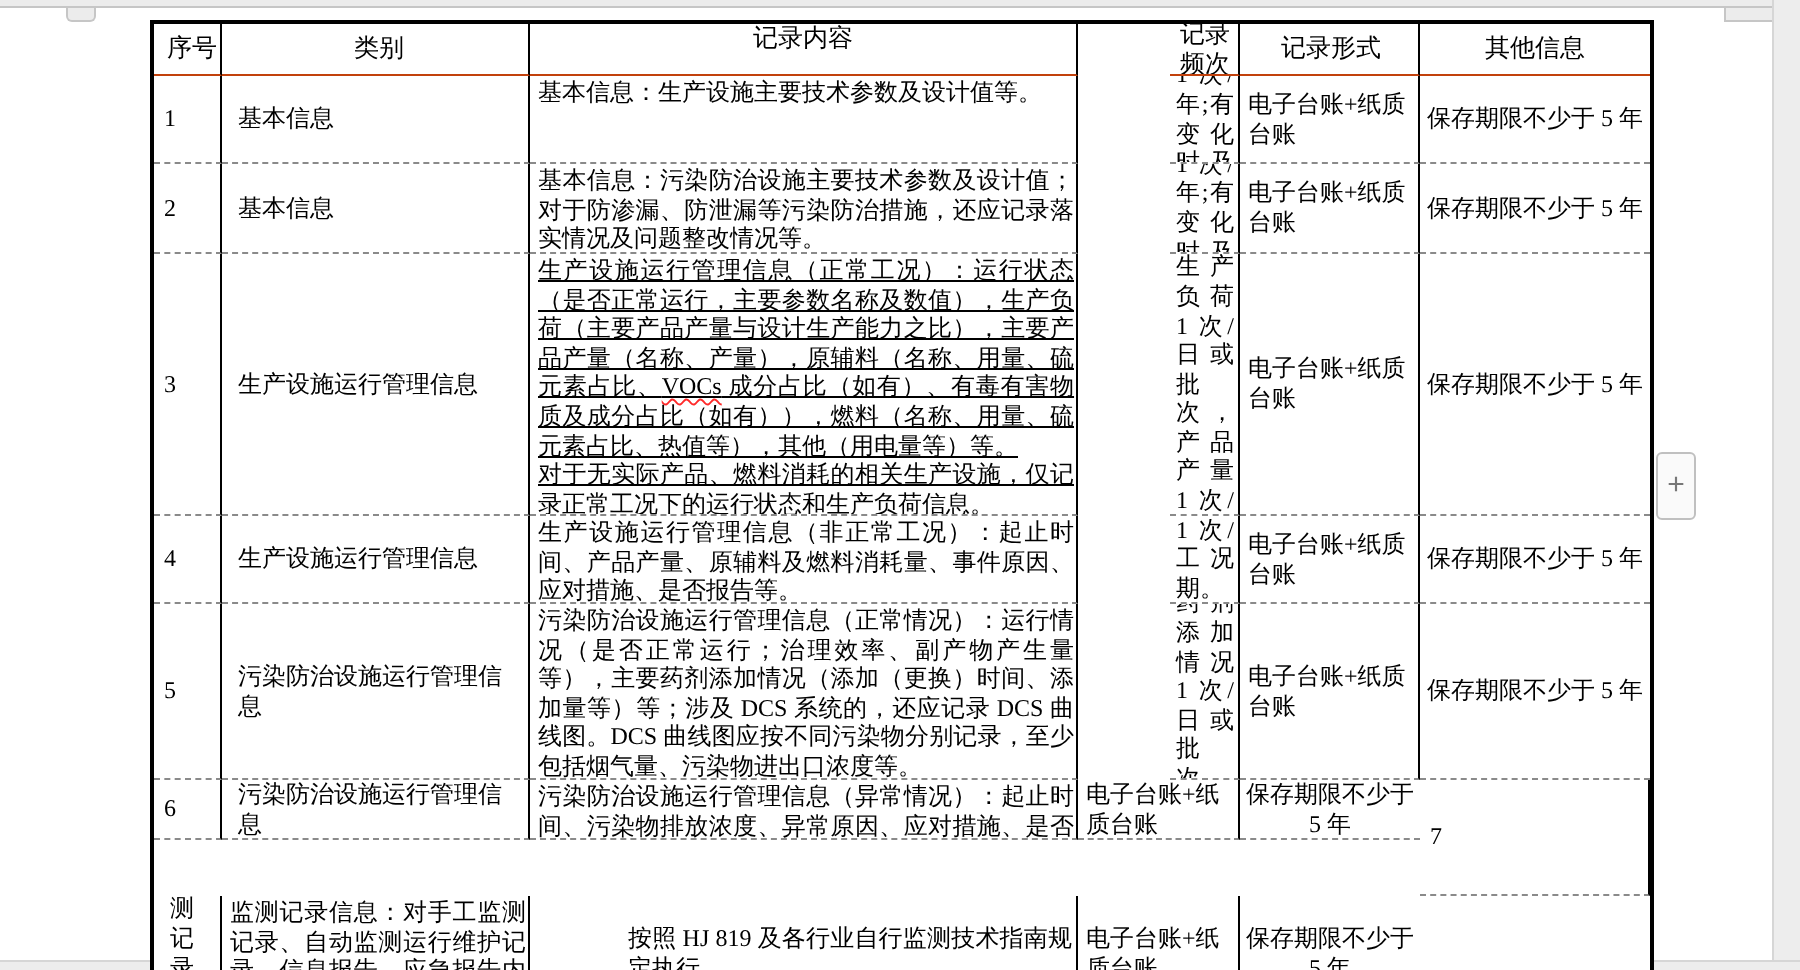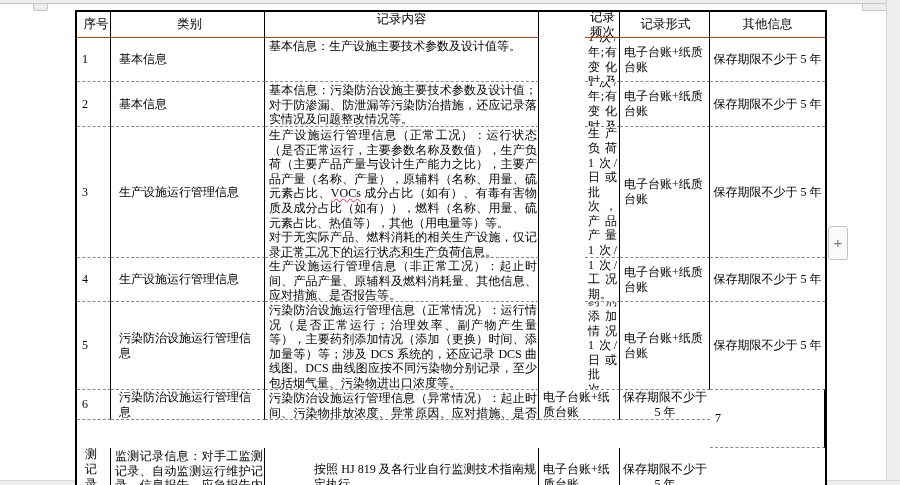--- a/index.html
+++ b/index.html
@@ -70,28 +70,28 @@
       <div class="cell c-form" style="height: 44px;">电子台账+纸质台账</div>
       <div class="cell c-other" style="height: 44px;">保存期限不少于 5 年</div>
       <div class="cell c-no" style="height: 45px;">2</div>
       <div class="cell c-cat" style="height: 45px;">基本信息</div>
       <div class="cell c-content" style="height: 45px;">基本信息：污染防治设施主要技术参数及设计值；对于防渗漏、防泄漏等污染防治措施，还应记录落实情况及问题整改情况等。</div>
       <div class="cell c-freq" style="height: 45px;">无变化时 1 次/年;有变化时及时记录。</div>
       <div class="cell c-form" style="height: 45px;">电子台账+纸质台账</div>
       <div class="cell c-other" style="height: 45px;">保存期限不少于 5 年</div>
       <div class="cell c-no" style="height: 131px;">3</div>
       <div class="cell c-cat" style="height: 131px;">生产设施运行管理信息</div>
-      <div class="cell c-content" style="height: 131px;">生产设施运行管理信息（正常工况）：运行状态（是否正常运行，主要参数名称及数值），生产负荷（主要产品产量与设计生产能力之比），主要产品产量（名称、产量），原辅料（名称、用量、硫元素占比、<span class="wavy">VOCs</span> 成分占比（如有）、有毒有害物质及成分占比（如有）），燃料（名称、用量、硫元素占比、热值等），其他（用电量等）等。
+      <div class="cell c-content" style="height: 131px; text-decoration: underline;">生产设施运行管理信息（正常工况）：运行状态（是否正常运行，主要参数名称及数值），生产负荷（主要产品产量与设计生产能力之比），主要产品产量（名称、产量），原辅料（名称、用量、硫元素占比、<span class="wavy">VOCs</span> 成分占比（如有）、有毒有害物质及成分占比（如有）），燃料（名称、用量、硫元素占比、热值等），其他（用电量等）等。
 对于无实际产品、燃料消耗的相关生产设施，仅记录正常工况下的运行状态和生产负荷信息。</div>
       <div class="cell c-freq" style="height: 131px;">运行状态 1 次/日或批次，生产负荷 1 次/日或批次，产品产量 1 次/日，原辅料燃料 1 次/批。</div>
       <div class="cell c-form" style="height: 131px;">电子台账+纸质台账</div>
       <div class="cell c-other" style="height: 131px;">保存期限不少于 5 年</div>
       <div class="cell c-no" style="height: 44px;">4</div>
       <div class="cell c-cat" style="height: 44px;">生产设施运行管理信息</div>
-      <div class="cell c-content" style="height: 44px;">生产设施运行管理信息（非正常工况）：起止时间、产品产量、原辅料及燃料消耗量、其他信息、应对措施、是否报告等。</div>
+      <div class="cell c-content" style="height: 44px;">生产设施运行管理信息（非正常工况）：起止时间、产品产量、原辅料及燃料消耗量、事件原因、应对措施、是否报告等。</div>
       <div class="cell c-freq" style="height: 44px;">1 次/工况期。</div>
       <div class="cell c-form" style="height: 44px;">电子台账+纸质台账</div>
       <div class="cell c-other" style="height: 44px;">保存期限不少于 5 年</div>
       <div class="cell c-no" style="height: 88px;">5</div>
       <div class="cell c-cat" style="height: 88px;">污染防治设施运行管理信息</div>
       <div class="cell c-content" style="height: 88px;">污染防治设施运行管理信息（正常情况）：运行情况（是否正常运行；治理效率、副产物产生量等），主要药剂添加情况（添加（更换）时间、添加量等）等；涉及 DCS 系统的，还应记录 DCS 曲线图。DCS 曲线图应按不同污染物分别记录，至少包括烟气量、污染物进出口浓度等。</div>
       <div class="cell c-freq" style="height: 88px;">运行情况 1 次/日，主要药剂添加情况 1 次/日或批次，DCS 曲线图 1 次/月。</div>
       <div class="cell c-form" style="height: 88px;">电子台账+纸质台账</div>
       <div class="cell c-other" style="height: 88px;">保存期限不少于 5 年</div>
       <div class="cell c-no" style="height: 30px;">6</div>

